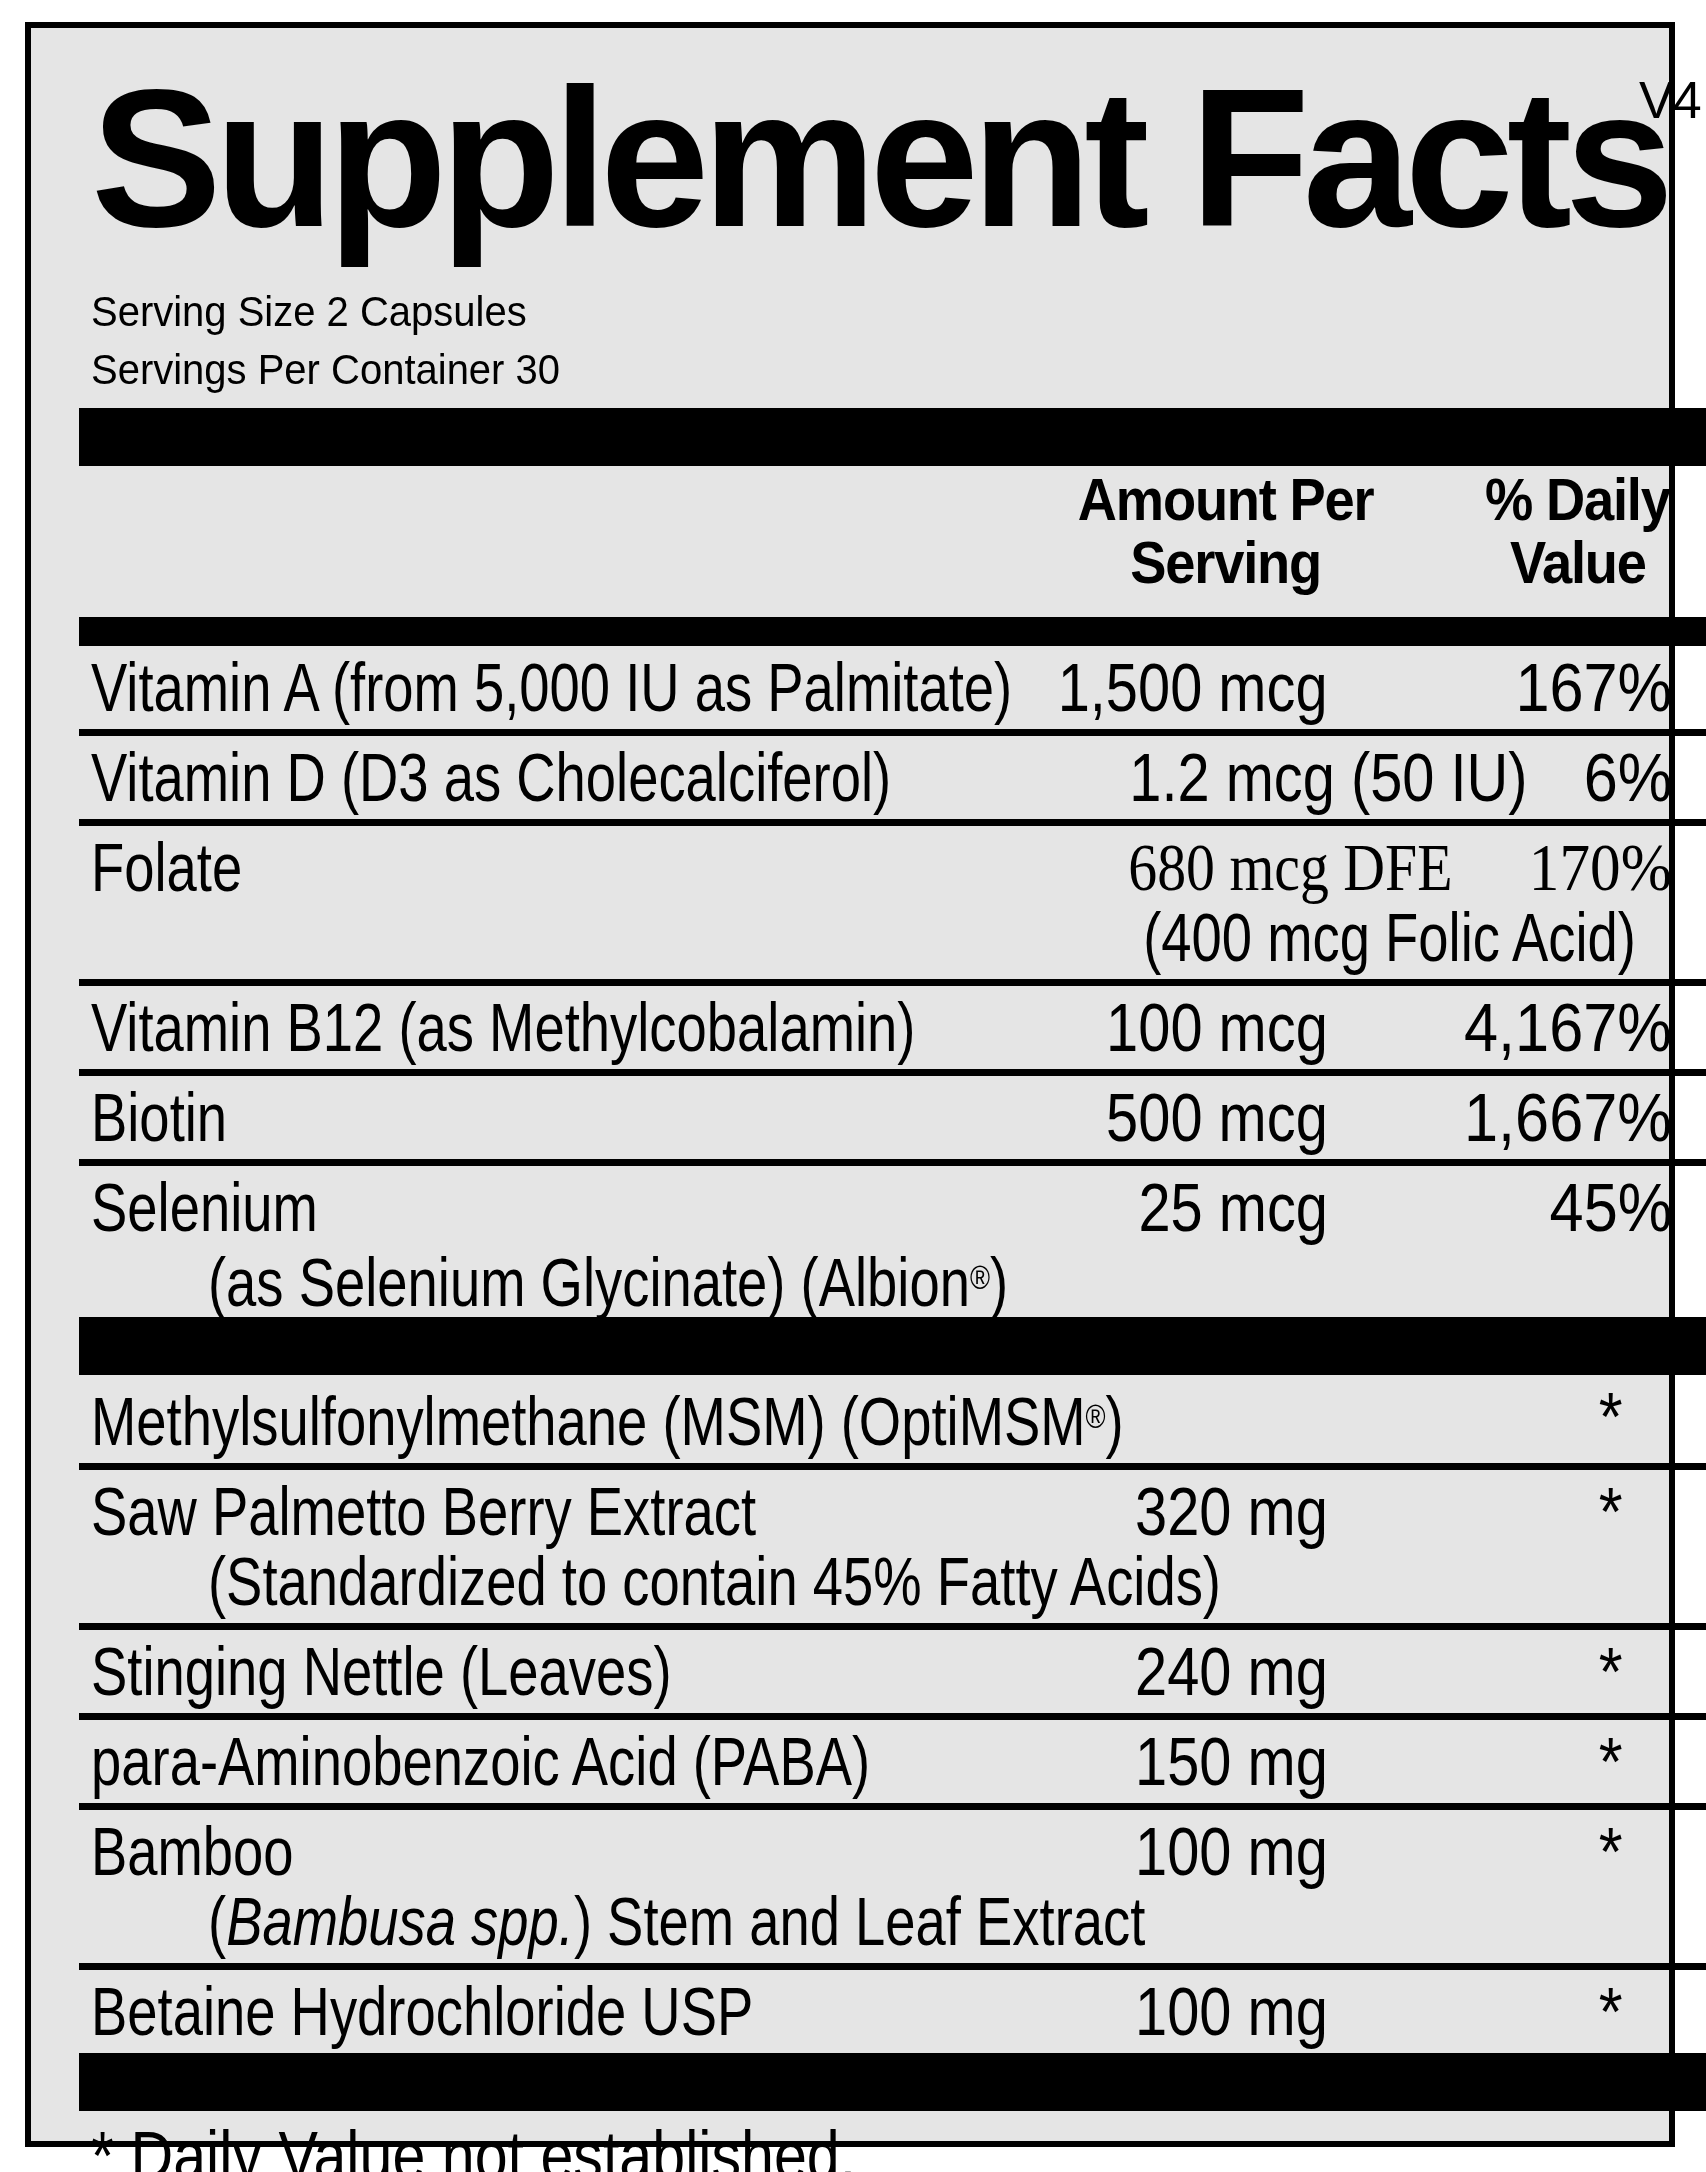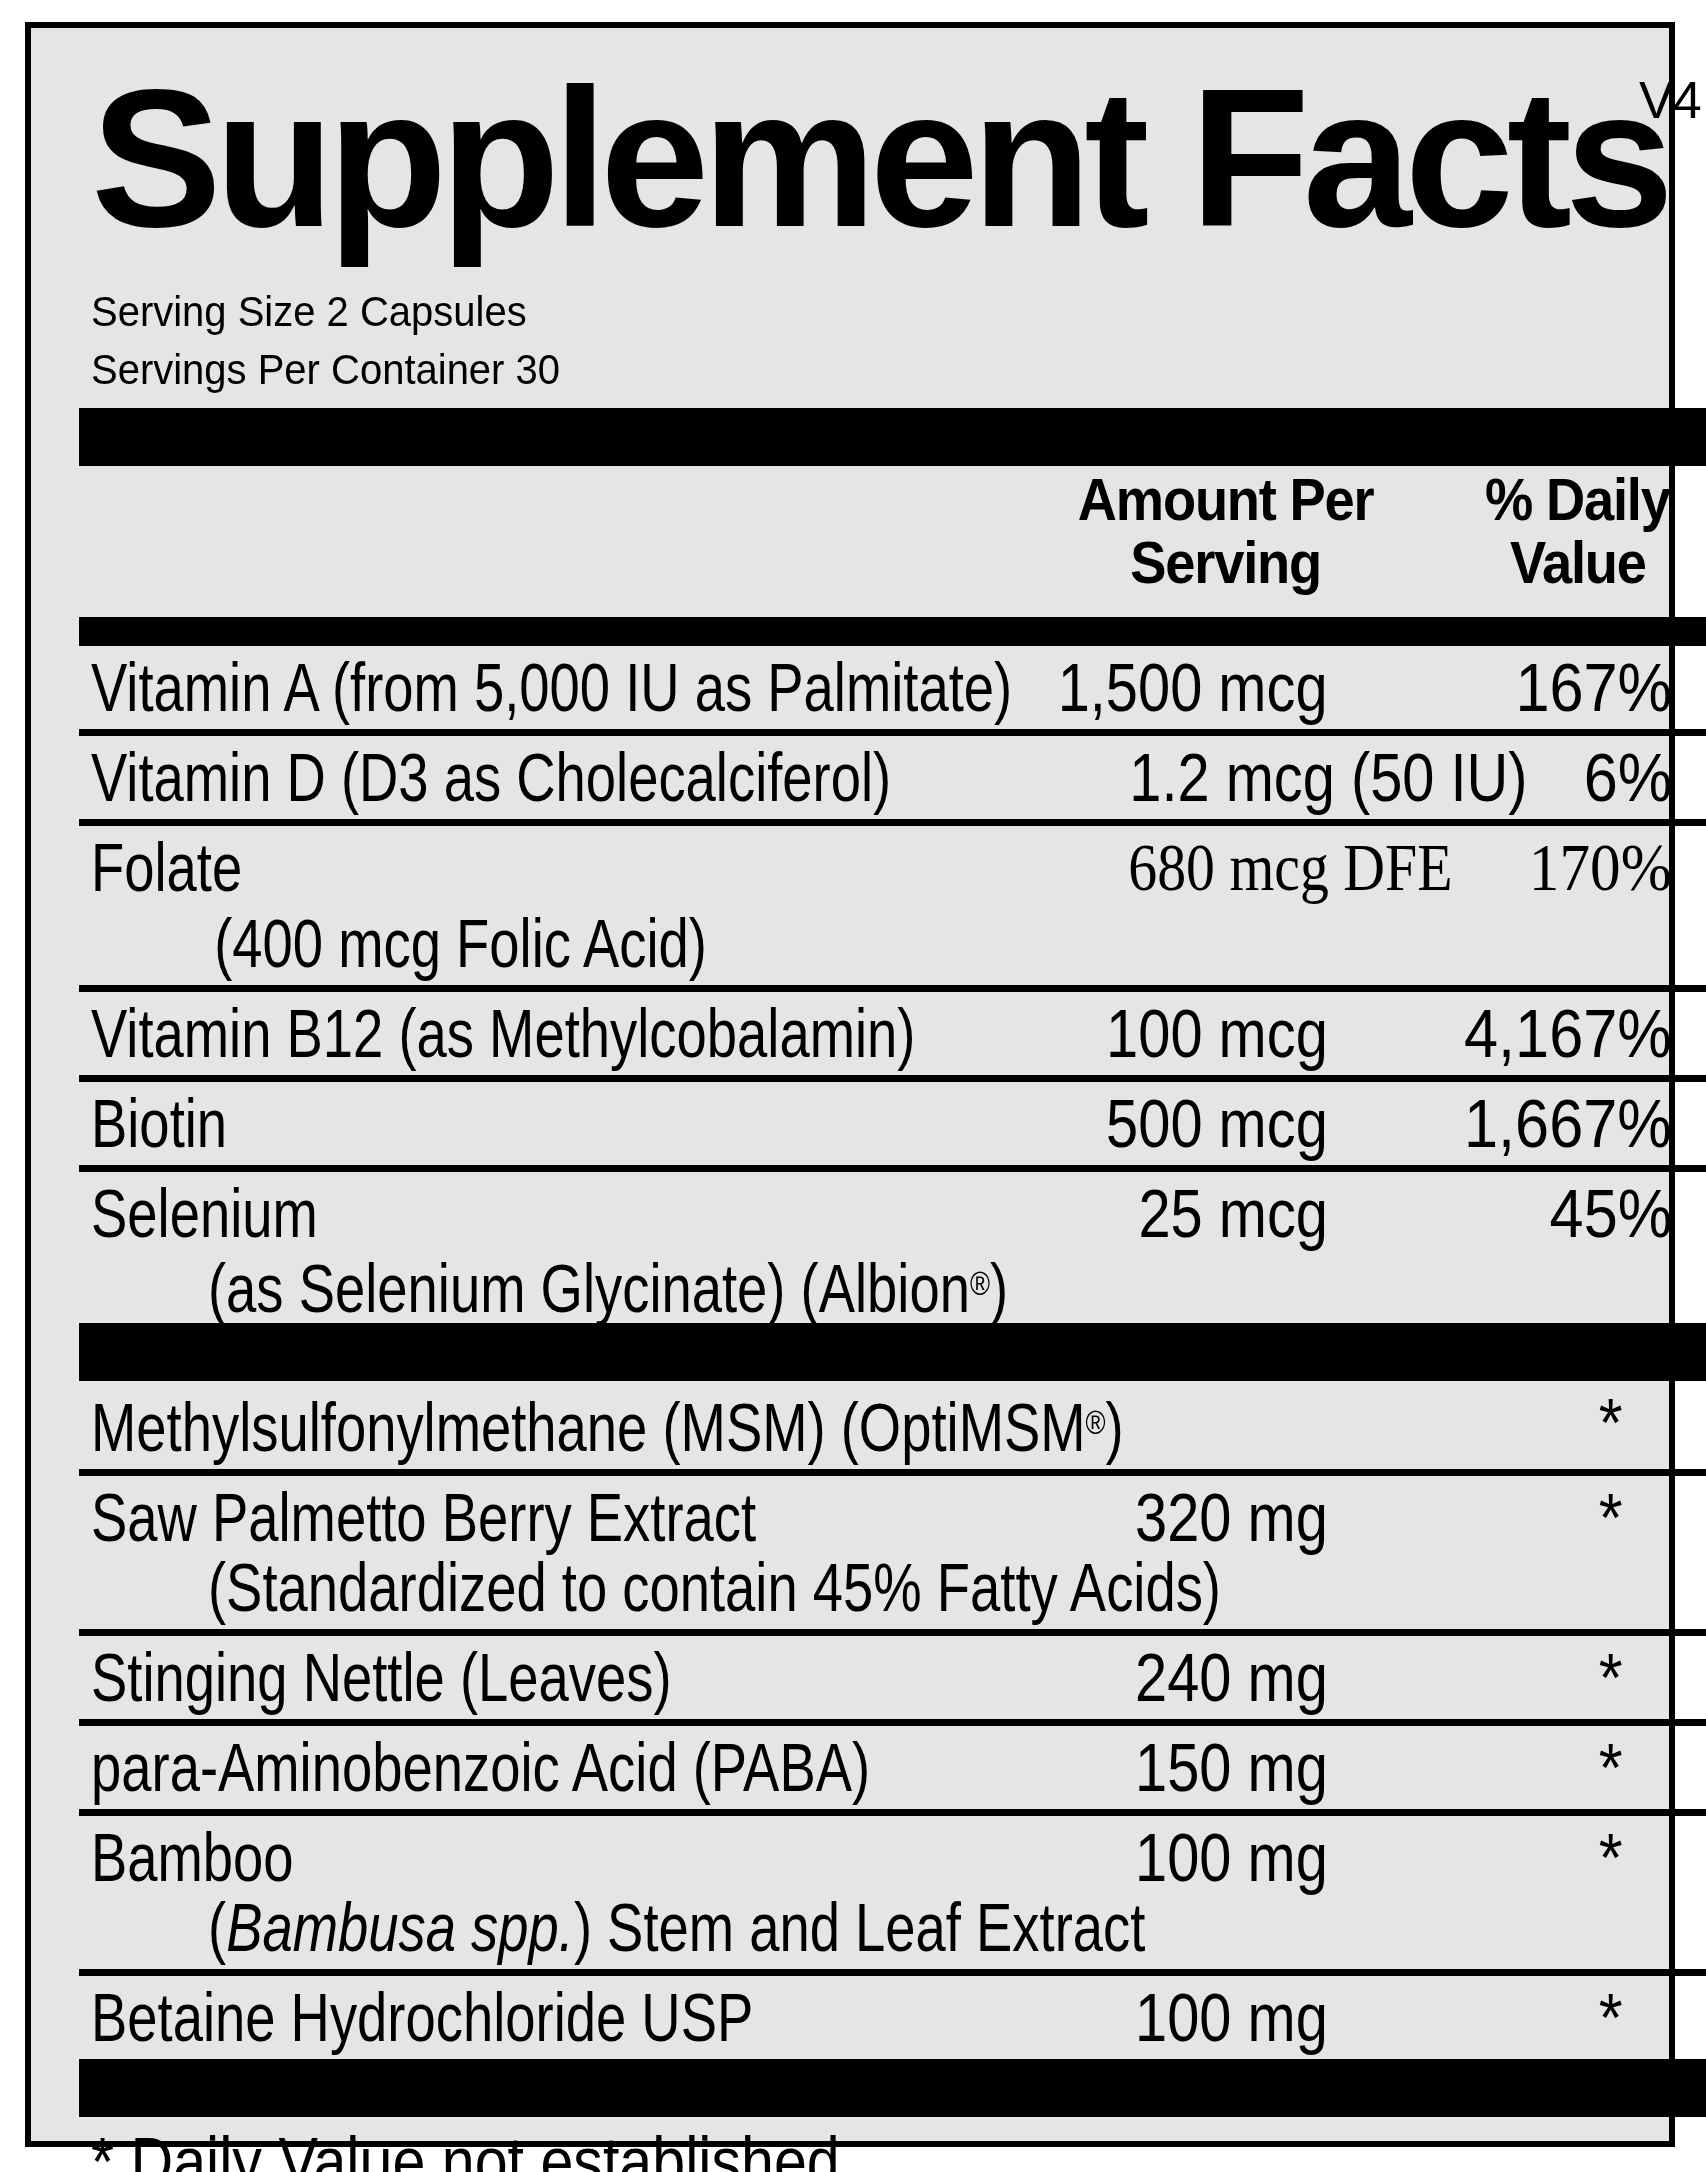--- a/index.html
+++ b/index.html
@@ -61,21 +61,21 @@
     padding: 6px 0 7px 12px;
     border-bottom: 7px solid #000;
     font-size: 68px; line-height: 70px;
     white-space: nowrap;
   }
   .row.nodiv { border-bottom: none; }
   .row.nodiv.sel { padding-bottom: 0; }
   .sq { display: inline-block; white-space: nowrap;
         transform: scaleX(0.80); transform-origin: 0 50%; }
   .name2 { text-indent: 65px; }
-  .name2.right { text-indent: 0; margin-right: 72px; margin-top: 6px; }
+  .name2.right { text-indent: 0; text-align: right; margin-right: 72px; }
   .name2.right .sq { transform-origin: 100% 50%; }
   .cell-amt {
     position: absolute; top: 6px; right: 380px;
     text-align: right;
   }
   .cell-amt .sq { transform: scaleX(0.85); transform-origin: 100% 50%; }
   .cell-dv {
     position: absolute; top: 6px; right: 36px;
     text-align: right;
   }

